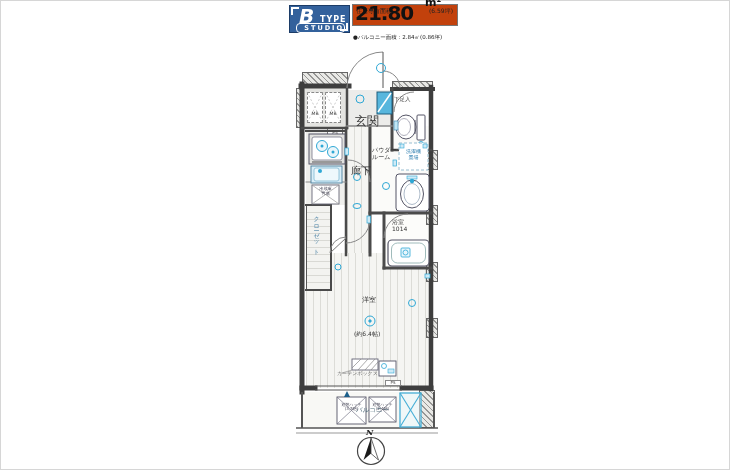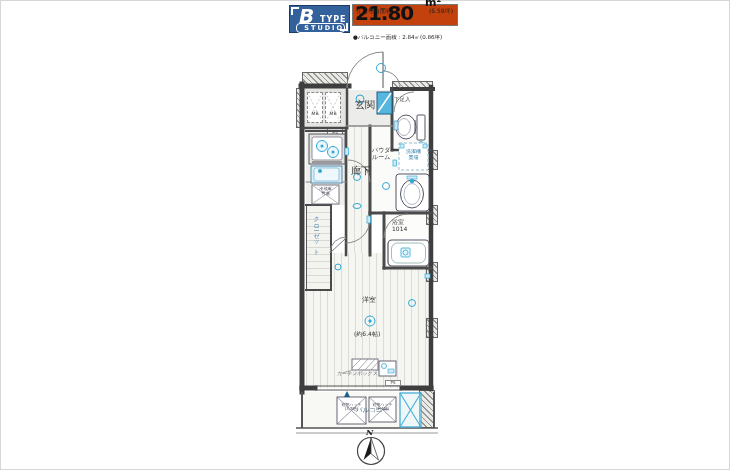--- a/index.html
+++ b/index.html
@@ -240,21 +240,21 @@
       <rect x="425" y="274" width="5" height="4"></rect>
     </g>
 
     <g>
       <circle cx="371" cy="451" r="13.5" fill="#fff" stroke="#444" stroke-width="1.2"></circle>
       <path d="M371 438 L363.5 460 L371 453.5 Z" fill="#1a1a1a"></path>
       <path d="M371 438 L378.5 460 L371 453.5 Z" fill="#fff" stroke="#444" stroke-width="0.8"></path>
     </g>
   </svg>
 
-  <div class="lbl" style="left:355px;top:99px;font-size:10px;text-align:center;">玄関</div>
+  <div class="lbl" style="left:355px;top:115px;font-size:12px;text-align:center;">玄関</div>
   <div class="lbl" style="left:394px;top:96px;font-size:5.5px;">下足入</div>
   <div class="lbl" style="left:351px;top:140px;font-size:10px;margin-top:25px;">廊下</div>
   <div class="lbl" style="left:372px;top:147px;font-size:6px;">
     <div>パウダー</div>
     <div>ルーム</div>
   </div>
   <div class="lbl ctr" style="left:401px;top:149px;width:25px;font-size:5px;color:#2f7fb0;">
     <div>洗濯機</div>
     <div>置場</div>
   </div>

